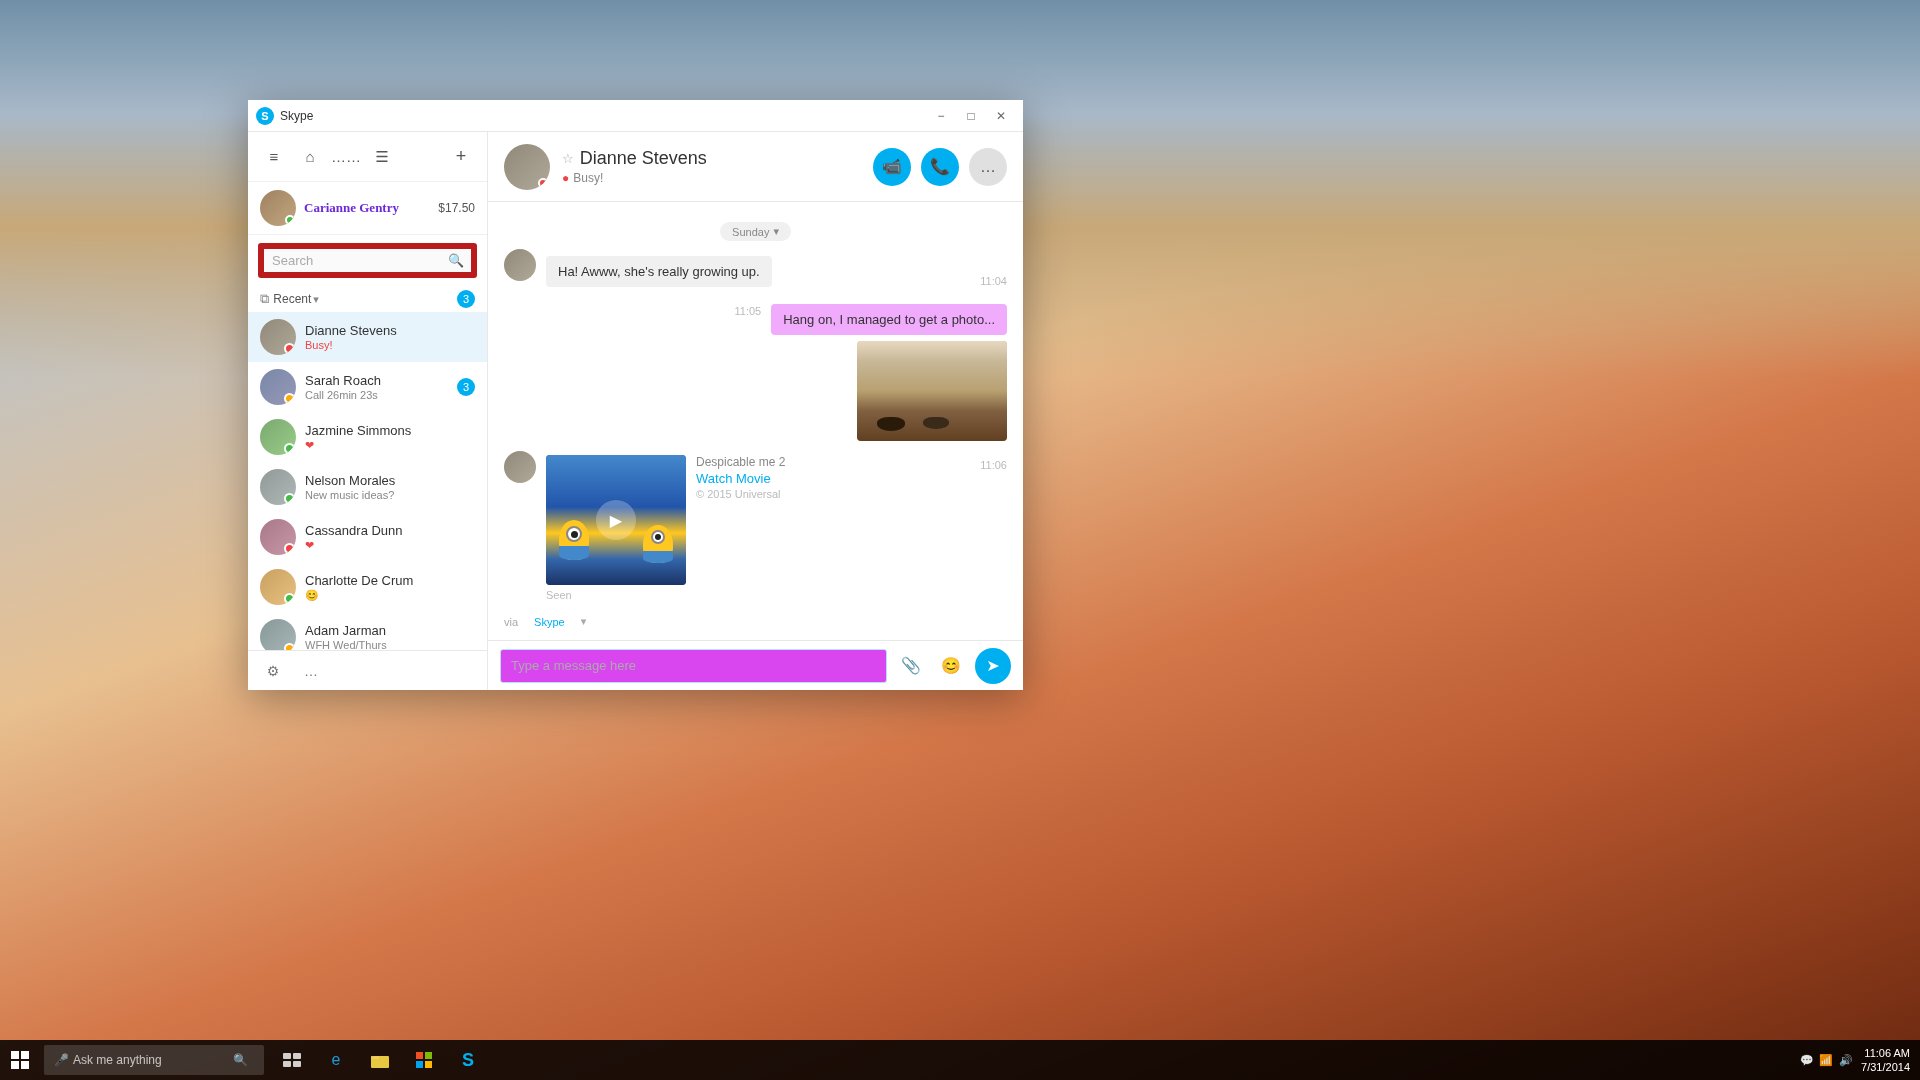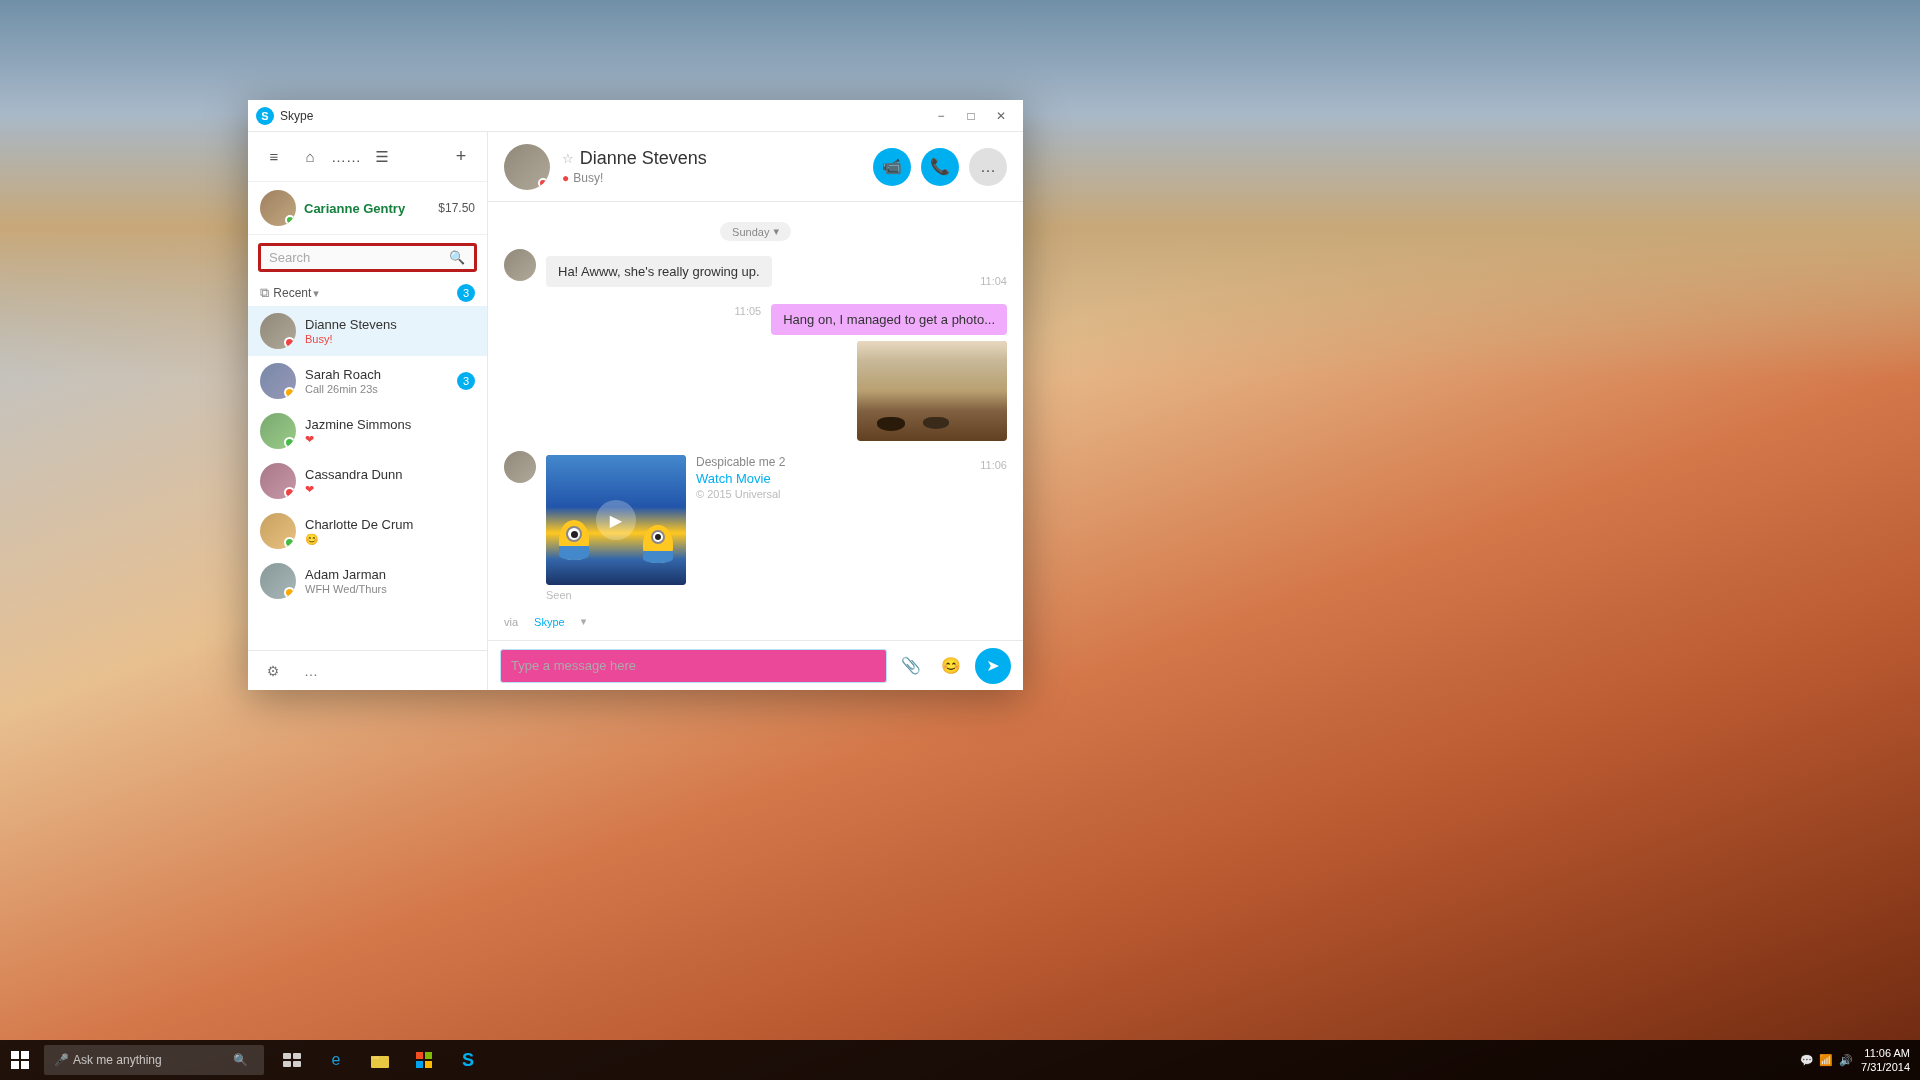--- a/index.html
+++ b/index.html
@@ -226,29 +226,29 @@
       bottom: 1px;
       right: 1px;
       width: 10px;
       height: 10px;
       border-radius: 50%;
       border: 2px solid white;
     }
     .status-online { background: #44bb44; }
     .status-busy { background: #ee4444; }
     .status-away { background: #ffaa00; }
-    .user-name-row { flex: 1; margin-left: 8px; font-size: 13px; font-weight: 600; color: #15803d; }
+    .user-name-row { flex: 1; margin-left: 8px; font-size: 13px; font-weight: 600; color: #6d28d9; font-family: Liberation Serif, serif; }
     .user-credit { font-size: 12px; color: #555; margin-left: auto; }
 
     
     .search-box {
       margin: 8px 10px;
       display: flex;
       align-items: center;
-      border: 3px solid #b91c1c;
+      border: 6px solid #b91c1c;
       border-radius: 3px;
       padding: 4px 8px;
       background: #fafafa;
     }
     .search-box input {
       flex: 1;
       border: none;
       outline: none;
       font-size: 13px;
       background: transparent;
@@ -508,21 +508,21 @@
       flex-shrink: 0;
     }
     .message-input {
       flex: 1;
       border: 1px solid #b8e0f8;
       border-radius: 3px;
       outline: none;
       font-size: 13px;
       padding: 6px 10px;
       color: #333;
-      background: #ec4899;
+      background: #d946ef;
       height: 34px;
     }
     .message-input::placeholder { color: #aaa; }
     .msg-action-btn {
       width: 32px;
       height: 32px;
       display: flex;
       align-items: center;
       justify-content: center;
       cursor: pointer;
@@ -663,20 +663,29 @@
         <div class="contact-item">
           <div class="contact-avatar av-jazmine">
             <div class="contact-status-dot status-online"></div>
           </div>
           <div class="contact-info">
             <div class="contact-name">Jazmine Simmons</div>
             <div class="contact-status" style="color:#ee4444;">❤</div>
           </div>
         </div>
 
+        <div class="contact-item">
+          <div class="contact-avatar av-nelson">
+            <div class="contact-status-dot status-online"></div>
+          </div>
+          <div class="contact-info">
+            <div class="contact-name">Nelson Morales</div>
+            <div class="contact-status">New music ideas?</div>
+          </div>
+        </div>
 
         <div class="contact-item">
           <div class="contact-avatar av-cassandra">
             <div class="contact-status-dot status-busy"></div>
           </div>
           <div class="contact-info">
             <div class="contact-name">Cassandra Dunn</div>
             <div class="contact-status" style="color:#ee4444;">❤</div>
           </div>
         </div>

